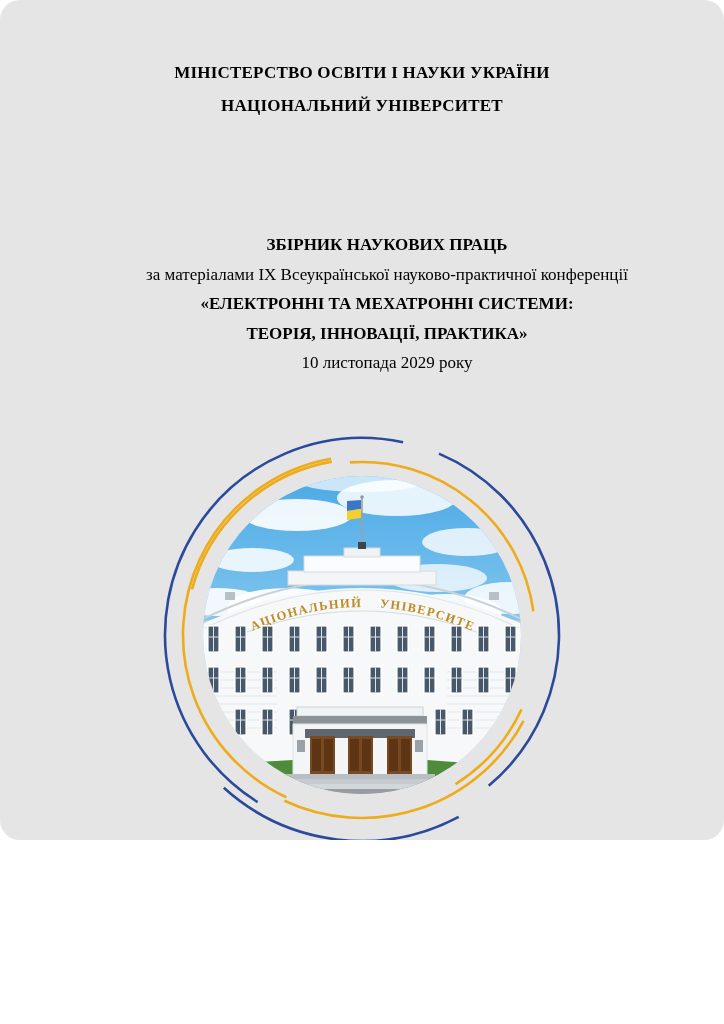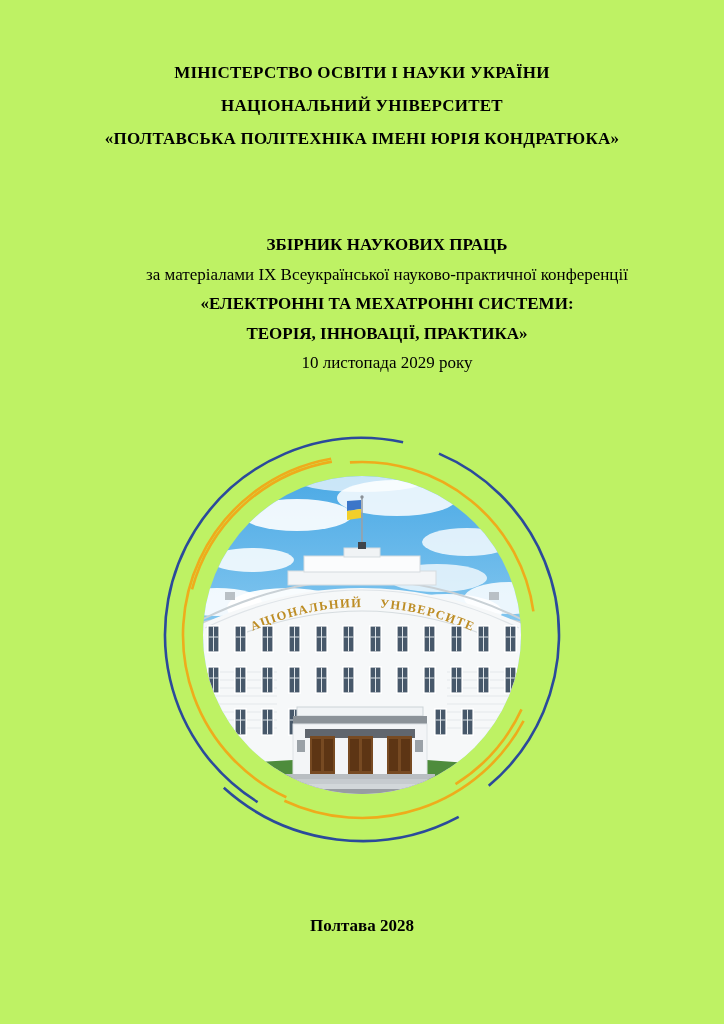--- a/index.html
+++ b/index.html
@@ -1,37 +1,36 @@
 <!DOCTYPE html>
 <html lang="uk"><head>
 <meta charset="utf-8">
 <style>
   html,body{margin:0;padding:0;background:#ffffff;}
   .page{
-    position:relative;width:724px;height:1024px;margin:0 auto;background:#bef264;
-    font-family:"Liberation Serif","DejaVu Serif",serif;color:#000;overflow:hidden;
+    position:relative;width:724px;height:840px;margin:0 auto;background:#e5e5e5;
+    font-family:"Liberation Serif","DejaVu Serif",serif;color:#000;overflow:hidden;border-radius:20px;
   }
   .center-text{position:absolute;left:0;width:724px;text-align:center;}
   .header-block{top:56px;font-size:17px;font-weight:bold;line-height:33px;letter-spacing:0.2px;}
   .title-block{top:230px;font-size:17px;line-height:29.5px;padding-left:25px;}
   .title-block .bold{font-weight:bold;}
   .footer-block{top:916px;font-size:17px;font-weight:bold;}
   .emblem{position:absolute;left:147px;top:420px;width:430px;height:430px;}
   .emblem svg{display:block;}
   .sign-text{font-family:"Liberation Serif","DejaVu Serif",serif;font-weight:bold;font-size:12.5px;letter-spacing:1.3px;word-spacing:13px;}
 </style>
 </head>
 <body>
 
 <div class="page">
 
   <div class="center-text header-block">
     <div>МІНІСТЕРСТВО ОСВІТИ І НАУКИ УКРАЇНИ</div>
     <div>НАЦІОНАЛЬНИЙ УНІВЕРСИТЕТ</div>
-    <div>«ПОЛТАВСЬКА ПОЛІТЕХНІКА ІМЕНІ ЮРІЯ КОНДРАТЮКА»</div>
   </div>
 
   <div class="center-text title-block">
     <div class="bold">ЗБІРНИК НАУКОВИХ ПРАЦЬ</div>
     <div>за матеріалами IX Всеукраїнської науково-практичної конференції</div>
     <div class="bold">«ЕЛЕКТРОННІ ТА МЕХАТРОННІ СИСТЕМИ:</div>
     <div class="bold">ТЕОРІЯ, ІННОВАЦІЇ, ПРАКТИКА»</div>
     <div>10 листопада 2029 року</div>
   </div>
 

